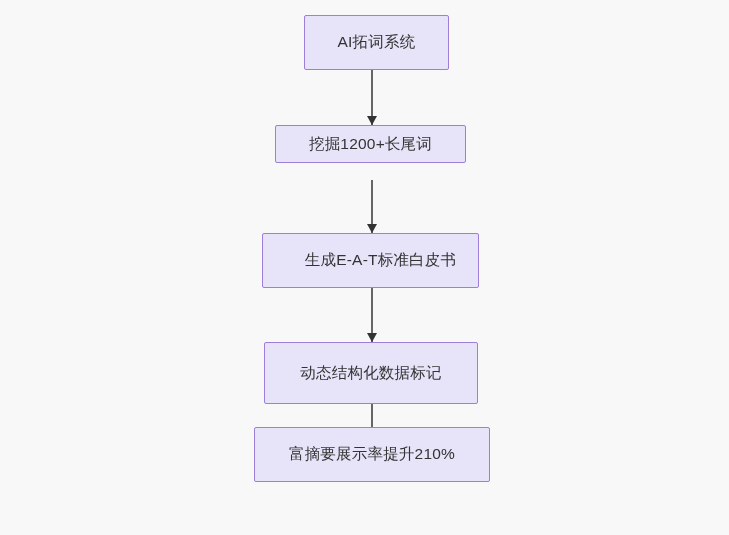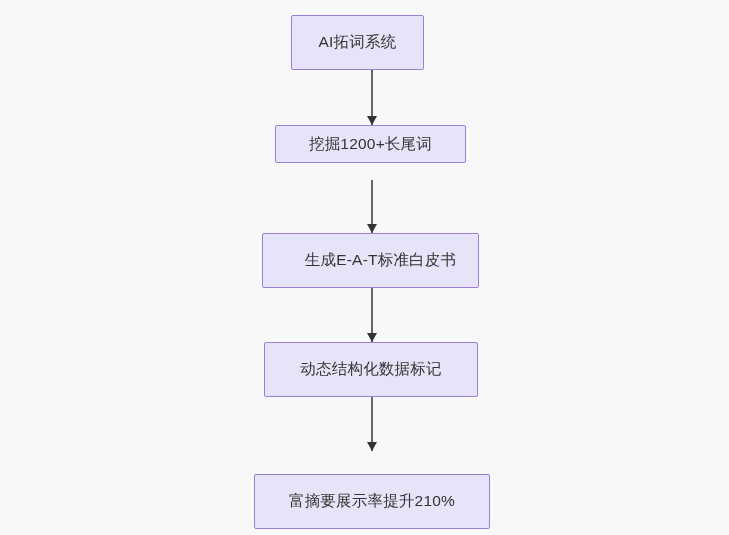--- a/index.html
+++ b/index.html
@@ -74,33 +74,33 @@
   <div class="edge" style="left:371px; top:288px; height:54px;">
     <div class="edge-line" style="height:54px;"></div>
     <div class="edge-arrow" style="top:45px;"></div>
   </div>
 
   <div class="edge" style="left:371px; top:397px; height:54px;">
     <div class="edge-line" style="height:54px;"></div>
     <div class="edge-arrow" style="top:45px;"></div>
   </div>
 
-  <div class="node" style="left:291px; top:15px; width:133px; height:55px;">
+  <div class="node" style="left:304px; top:15px; width:145px; height:55px;">
     <span class="node-label">AI拓词系统</span>
   </div>
 
   <div class="node" style="left:275px; top:125px; width:191px; height:38px;">
     <span class="node-label">挖掘1200+长尾词</span>
   </div>
 
   <div class="node" style="left:262px; top:233px; width:217px; height:55px;padding-left:20px;">
     <span class="node-label">生成E-A-T标准白皮书</span>
   </div>
 
-  <div class="node" style="left:264px; top:342px; width:214px; height:55px;">
+  <div class="node" style="left:264px; top:342px; width:214px; height:62px;">
     <span class="node-label">动态结构化数据标记</span>
   </div>
 
-  <div class="node" style="left:254px; top:474px; width:236px; height:55px;">
+  <div class="node" style="left:254px; top:427px; width:236px; height:55px;">
     <span class="node-label">富摘要展示率提升210%</span>
   </div>
 
 </div>
 
 </body></html>

